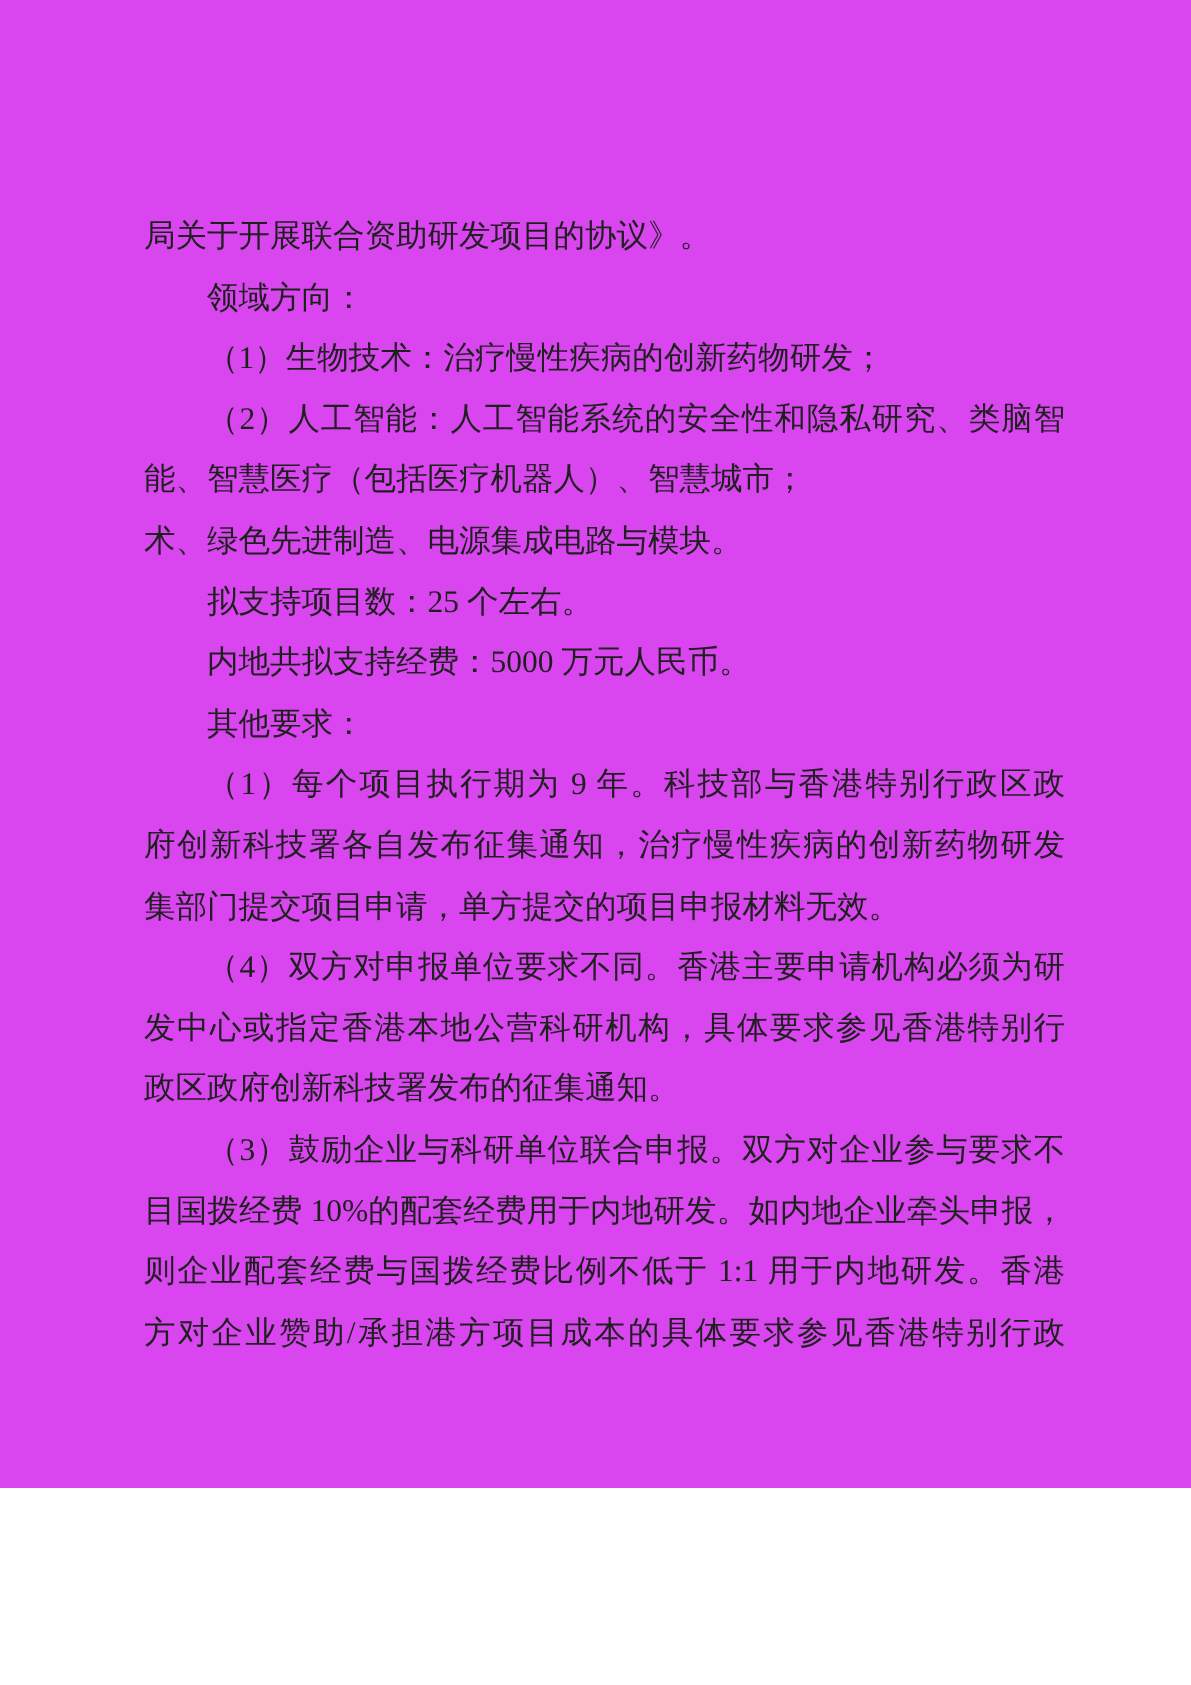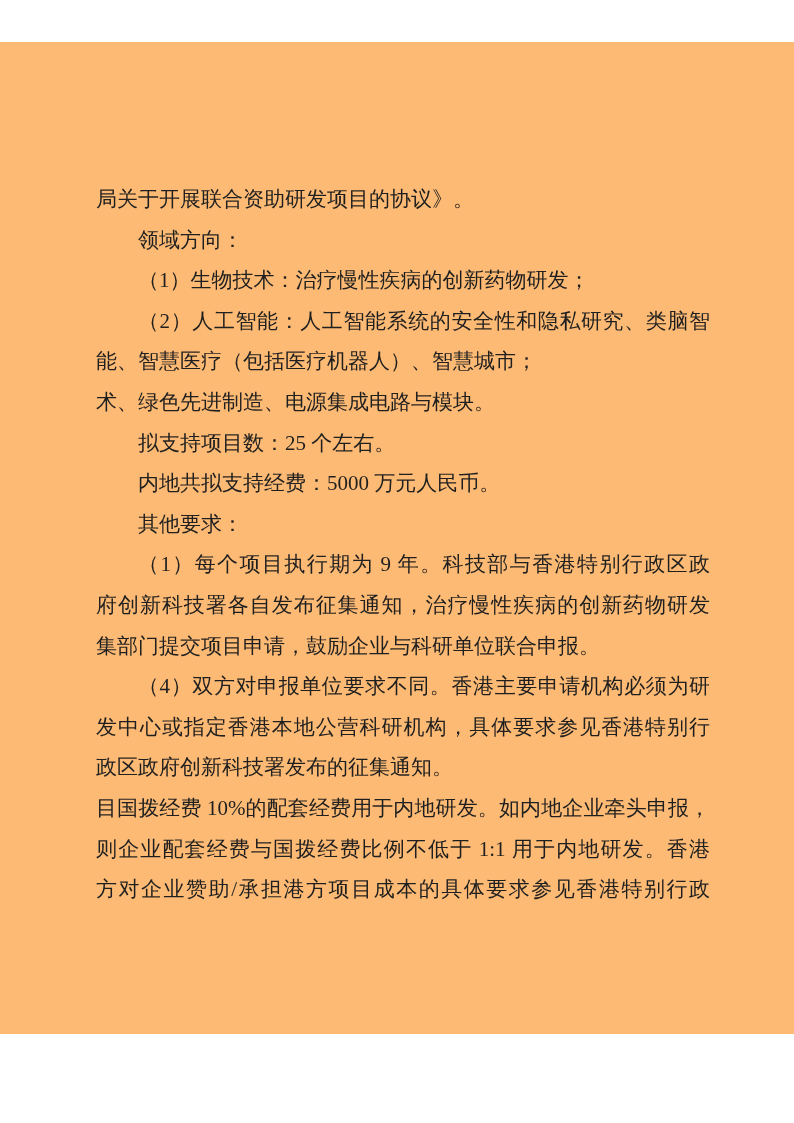--- a/index.html
+++ b/index.html
@@ -4,25 +4,24 @@
 <style>
   html, body {
     margin: 0;
     padding: 0;
     background: #ffffff;
   }
   .page {
     position: relative;
     width: 794px;
     height: 992px;
-    background: #fdba74;
+    background: #d946ef;
     overflow: hidden;
     font-family: "Liberation Serif", "DejaVu Serif", serif;
     color: #1f1f1f;
-    margin-top: 42px;
   }
   .textblock {
     position: absolute;
     left: 96px;
     top: 137px;
     width: 614px;
   }
   .line {
     font-size: 21px;
     height: 40.6px;
@@ -56,22 +55,23 @@
       <div class="line indent">领域方向：</div>
       <div class="line indent">（1）生物技术：治疗慢性疾病的创新药物研发；</div>
       <div class="line indent fill">（2）人工智能：人工智能系统的安全性和隐私研究、类脑智</div>
       <div class="line">能、智慧医疗（包括医疗机器人）、智慧城市；</div>
       <div class="line">术、绿色先进制造、电源集成电路与模块。</div>
       <div class="line indent">拟支持项目数：25 个左右。</div>
       <div class="line indent">内地共拟支持经费：5000 万元人民币。</div>
       <div class="line indent">其他要求：</div>
       <div class="line indent fill">（1）每个项目执行期为 9 年。科技部与香港特别行政区政</div>
       <div class="line fill">府创新科技署各自发布征集通知，治疗慢性疾病的创新药物研发</div>
-      <div class="line">集部门提交项目申请，鼓励企业与科研单位联合申报。</div>
+      <div class="line">集部门提交项目申请，单方提交的项目申报材料无效。</div>
       <div class="line indent fill">（4）双方对申报单位要求不同。香港主要申请机构必须为研</div>
       <div class="line fill">发中心或指定香港本地公营科研机构，具体要求参见香港特别行</div>
       <div class="line">政区政府创新科技署发布的征集通知。</div>
+      <div class="line indent fill">（3）鼓励企业与科研单位联合申报。双方对企业参与要求不</div>
       <div class="line fill">目国拨经费 10%的配套经费用于内地研发。如内地企业牵头申报，</div>
       <div class="line fill">则企业配套经费与国拨经费比例不低于 1:1 用于内地研发。香港</div>
       <div class="line fill">方对企业赞助/承担港方项目成本的具体要求参见香港特别行政</div>
     </div>
   <div class="footer">— 2 —</div>
 </div>
 
 </body></html>

